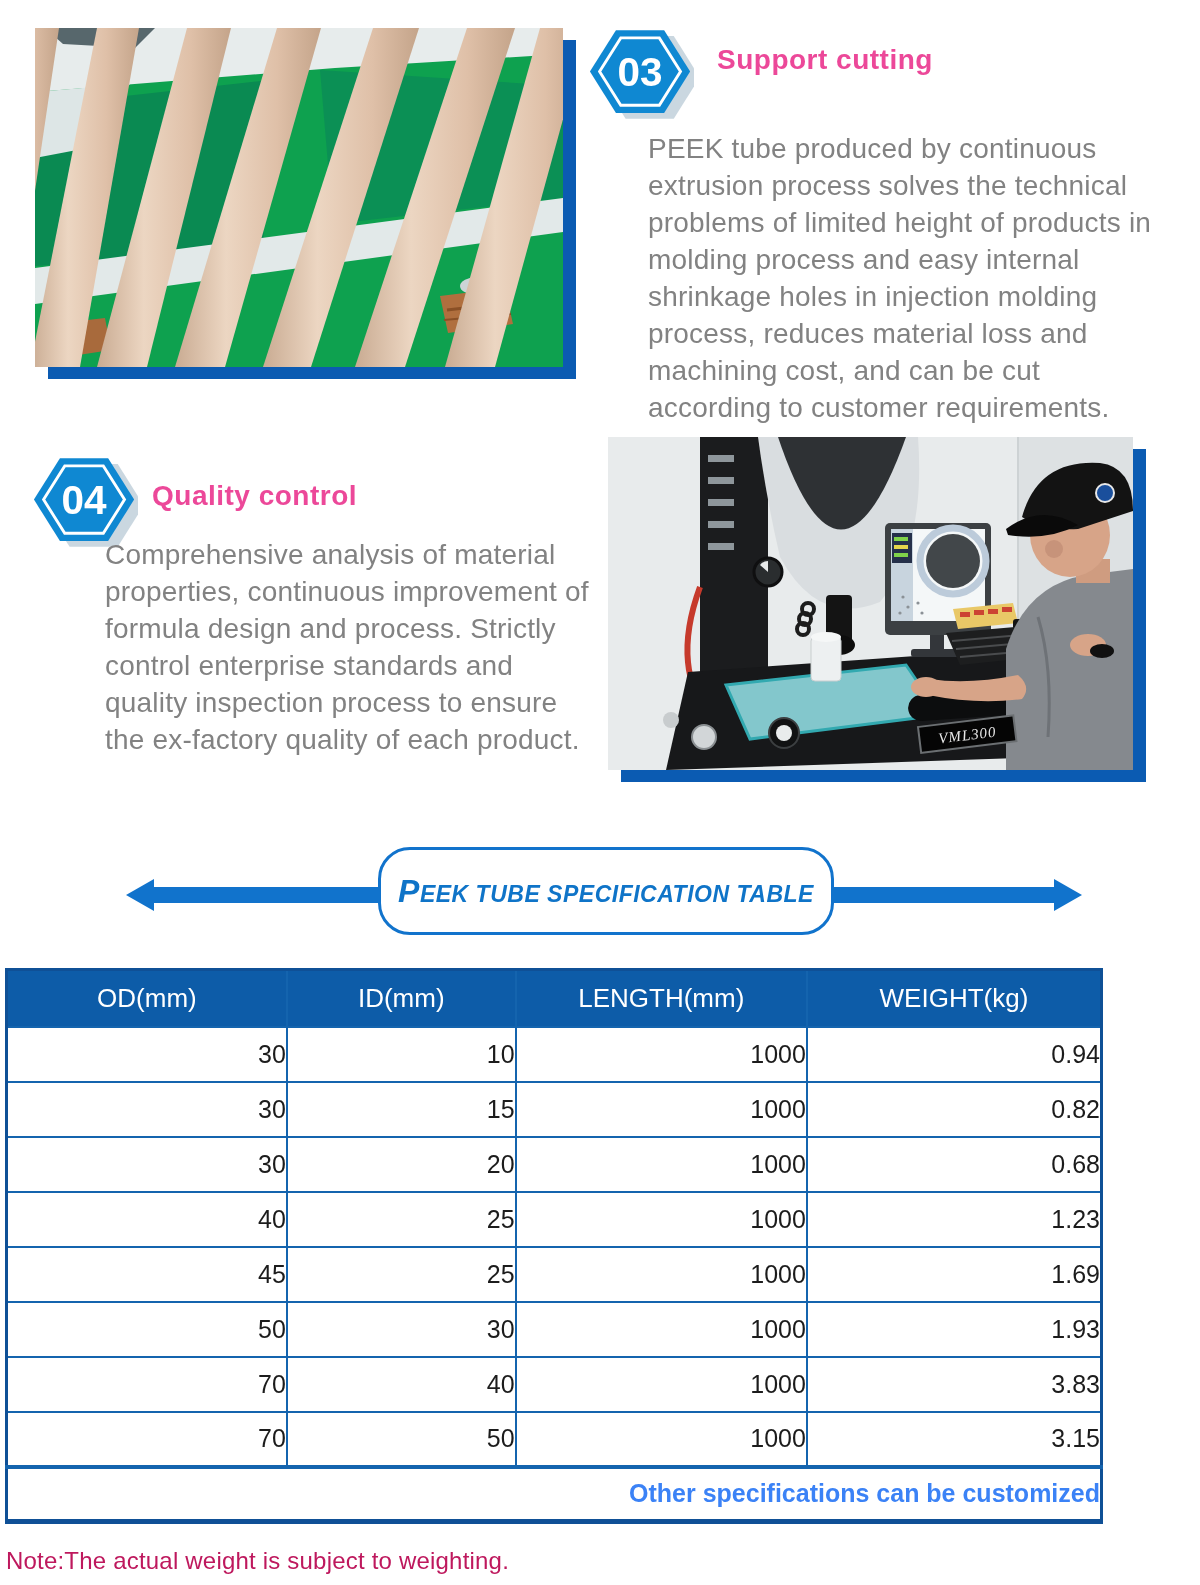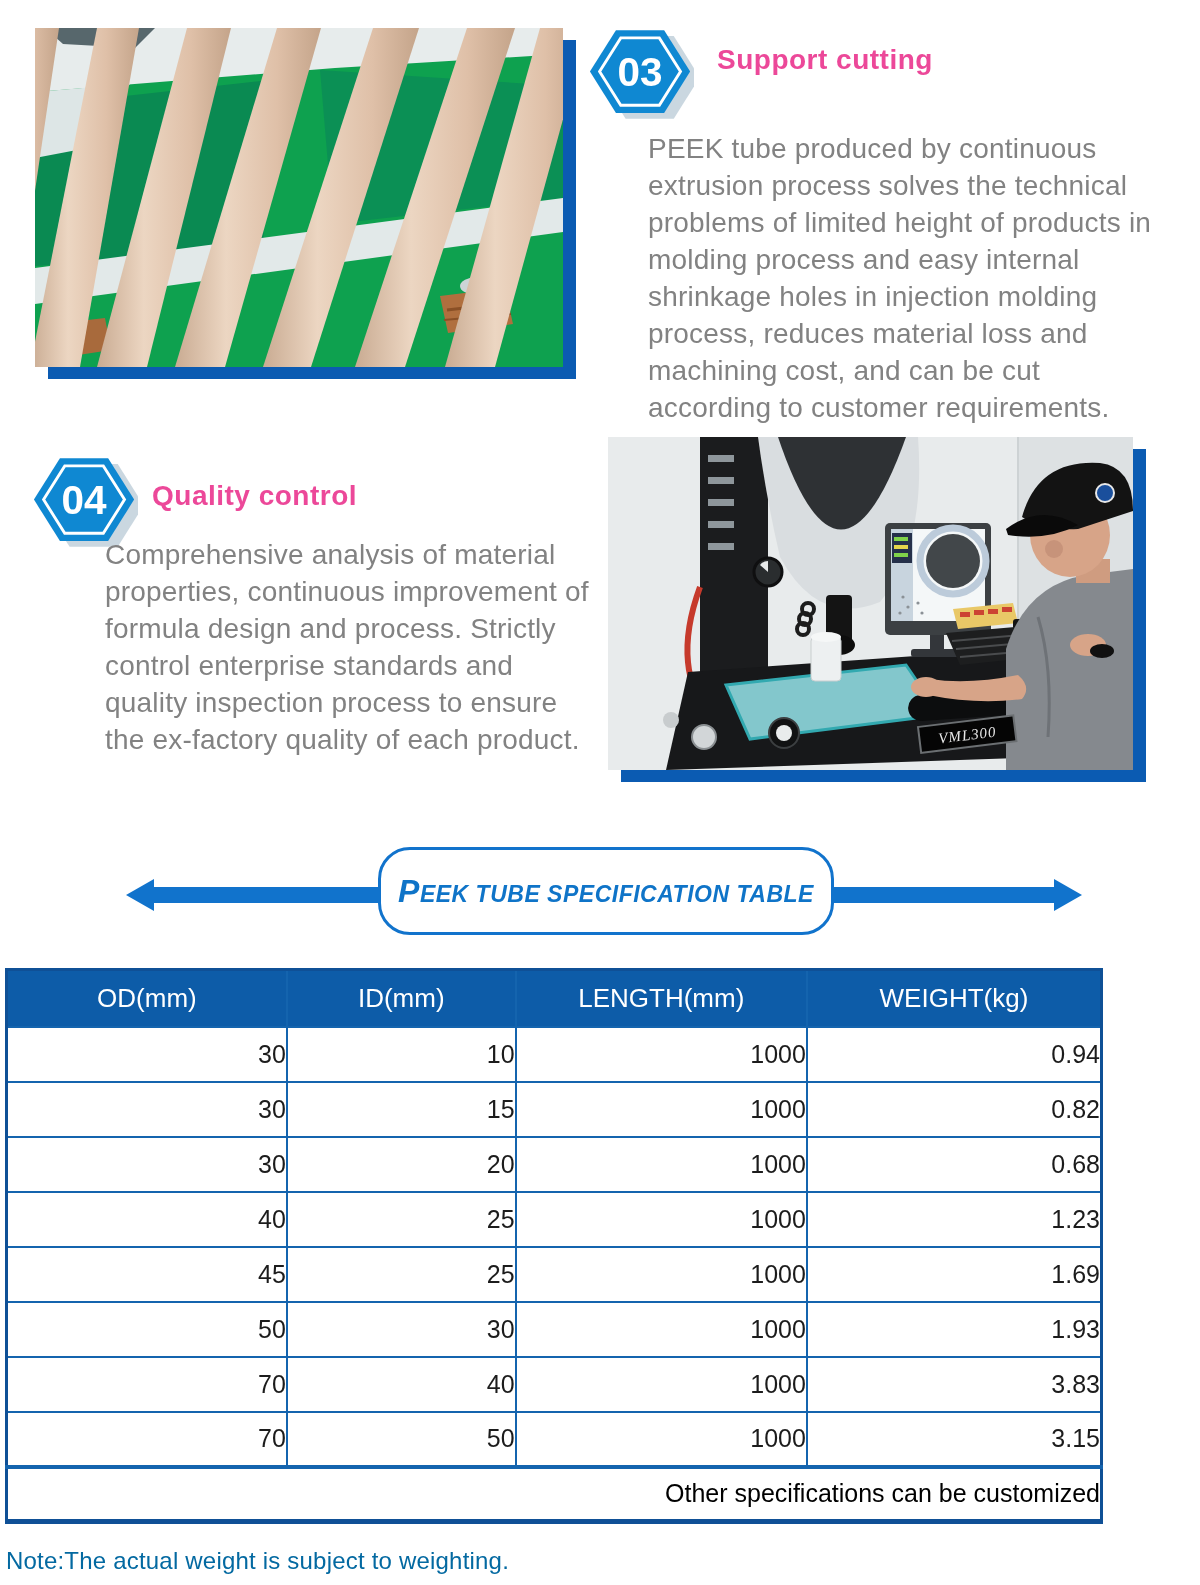--- a/index.html
+++ b/index.html
@@ -99,30 +99,30 @@
     height: 57px;
   }
   .spec-table td {
     font-size: 25px;
     color: #1c1c1c;
     height: 55px;
     background: #ffffff;
     text-align: right;
   }
   .spec-table tfoot td {
-    font-weight: 400;
-    color: #000000;
+    font-weight: 700;
+    color: #3b82f6;
     border-top-width: 4px;
     border-bottom: 5px solid #0f5096;
   }
   .note {
     position: absolute;
     left: 6px; top: 1547px;
     font-size: 24px;
-    color: #0369a1;
+    color: #be185d;
     letter-spacing: 0.2px;
   }
 </style>
 </head>
 <body>
 
 <div class="page">
 
   <div class="photo photo-tubes">
     <svg viewBox="0 0 528 339" preserveAspectRatio="none">

